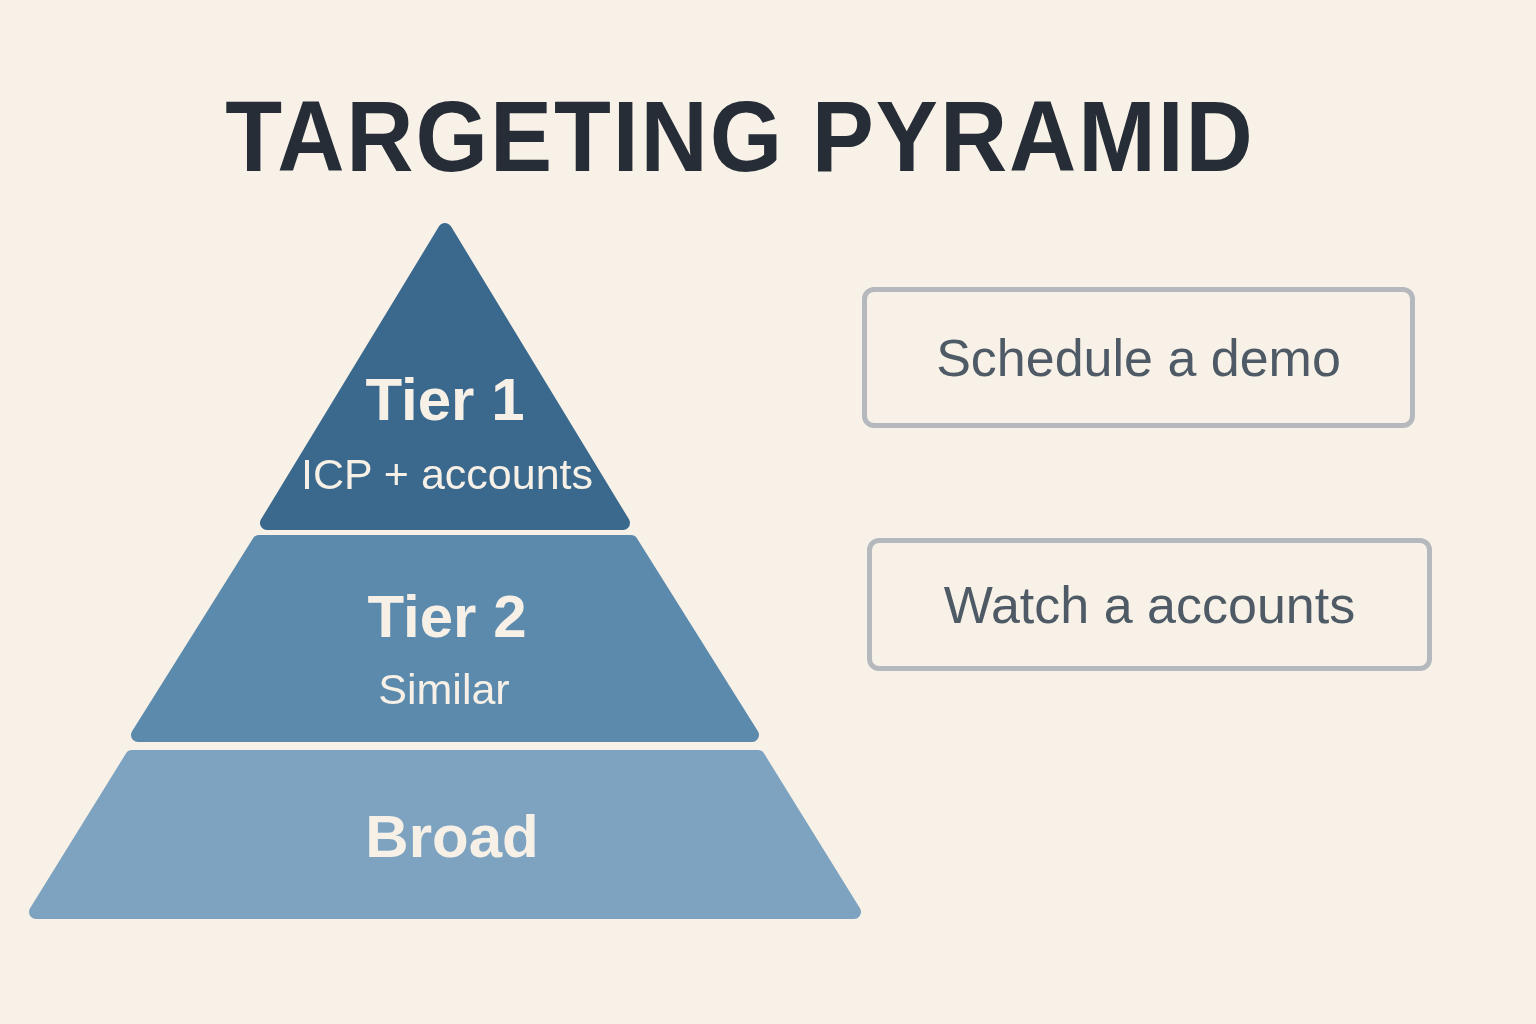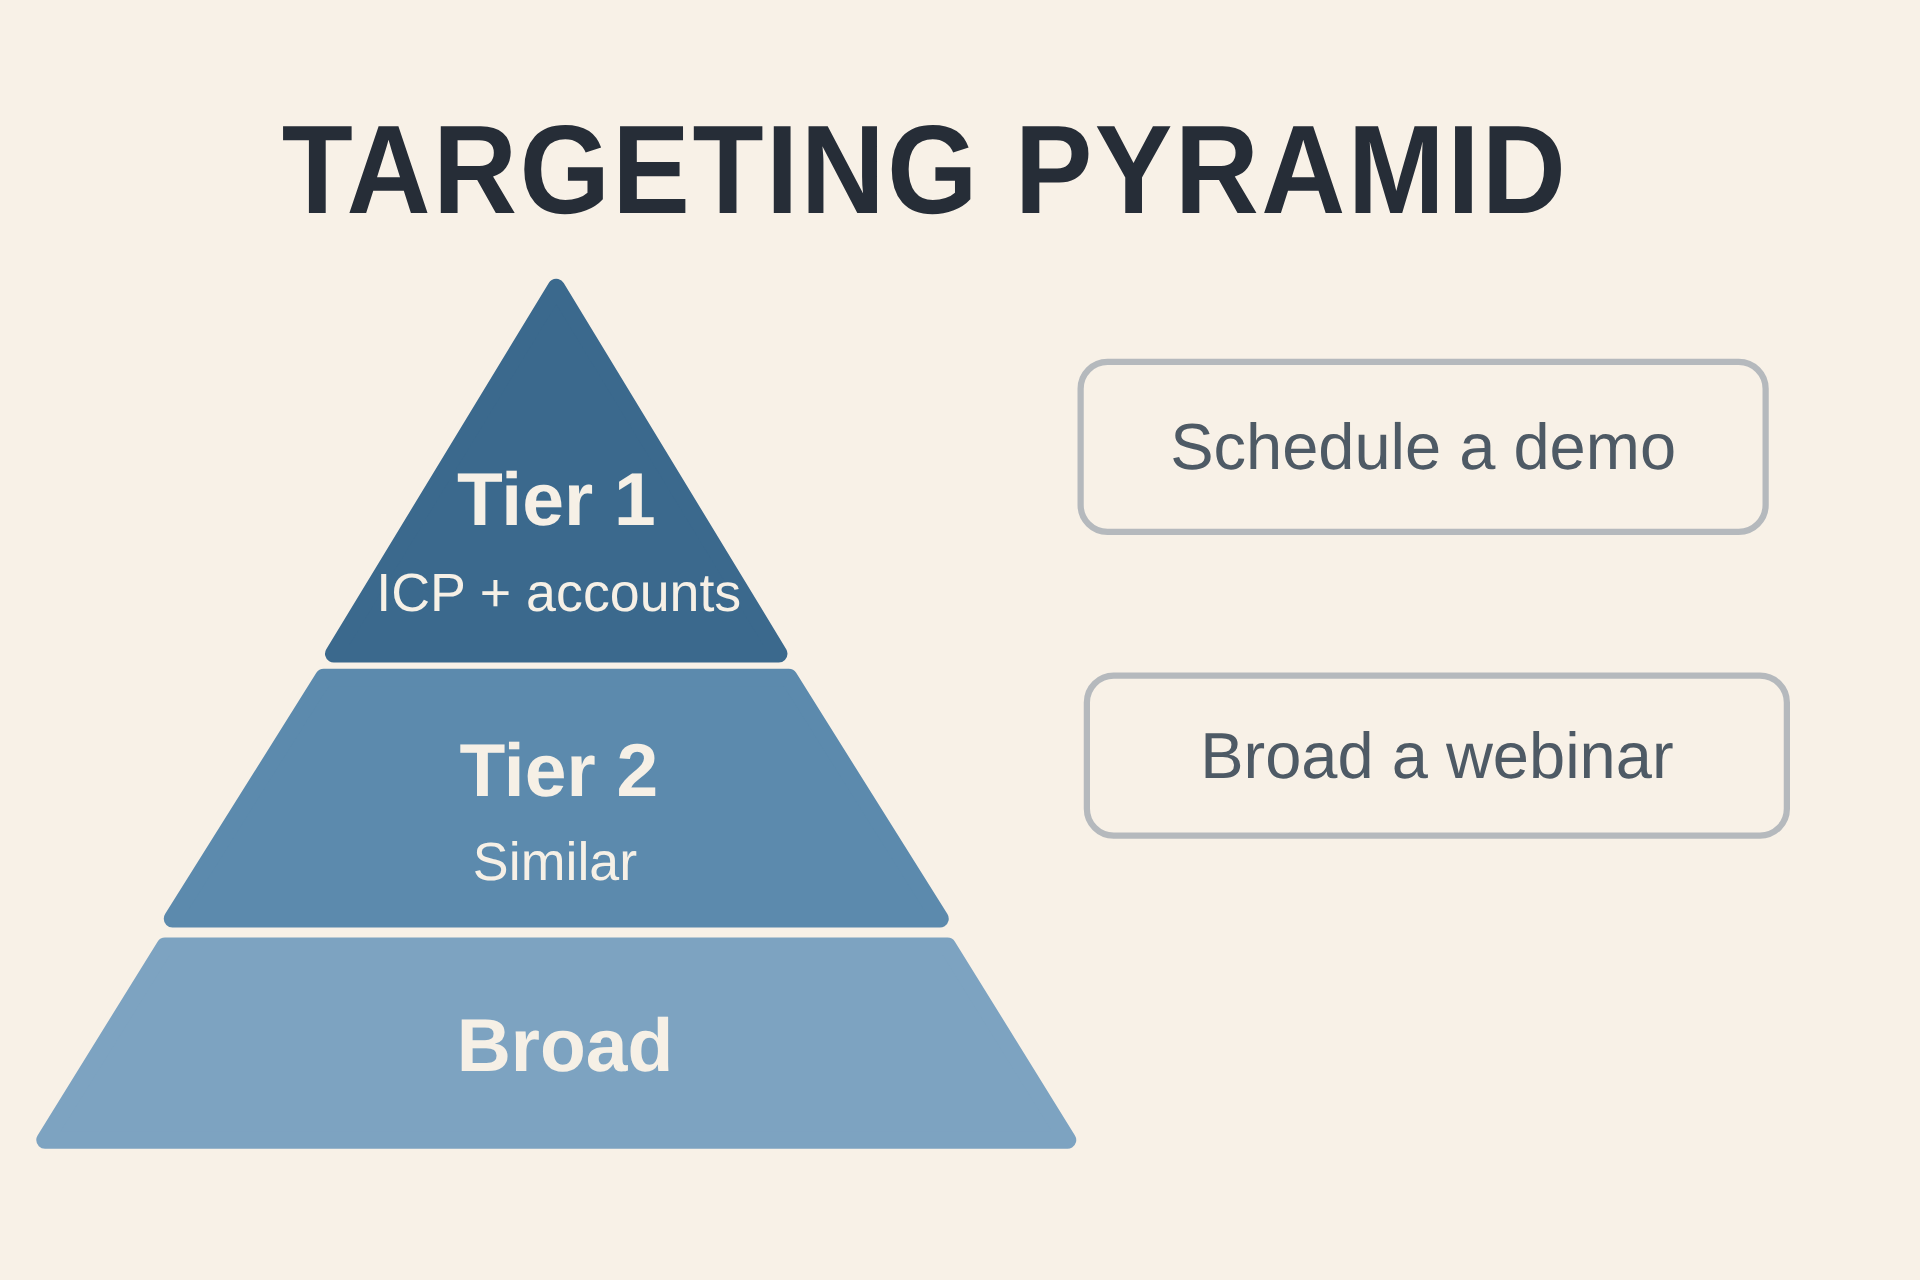--- a/index.html
+++ b/index.html
@@ -54,21 +54,21 @@
   .tier-sublabel {
     fill: #f6f0e6;
     font-family: "Liberation Sans", sans-serif;
     font-weight: 400;
     font-size: 43px;
     text-anchor: middle;
   }
   .cta-button {
     position: absolute;
     border: 5px solid #b5b9bd;
-    border-radius: 24px;
+    border-radius: 12px;
     background: transparent;
     display: flex;
     align-items: center;
     justify-content: center;
     font-size: 52px;
     color: #4e5a65;
     cursor: pointer;
     box-sizing: border-box;
     white-space: nowrap;
   }
@@ -98,17 +98,17 @@
     <text class="tier-sublabel" x="444" y="704">Similar</text>
 
     <text class="tier-label" x="452" y="857">Broad</text>
   </svg>
 
   <div class="cta-button b1">
     <span>Schedule a demo</span>
   </div>
 
   <div class="cta-button b2">
-    <span>Broad a webinar</span>
+    <span>Watch a accounts</span>
   </div>
 
 
 </div>
 
 </body></html>

